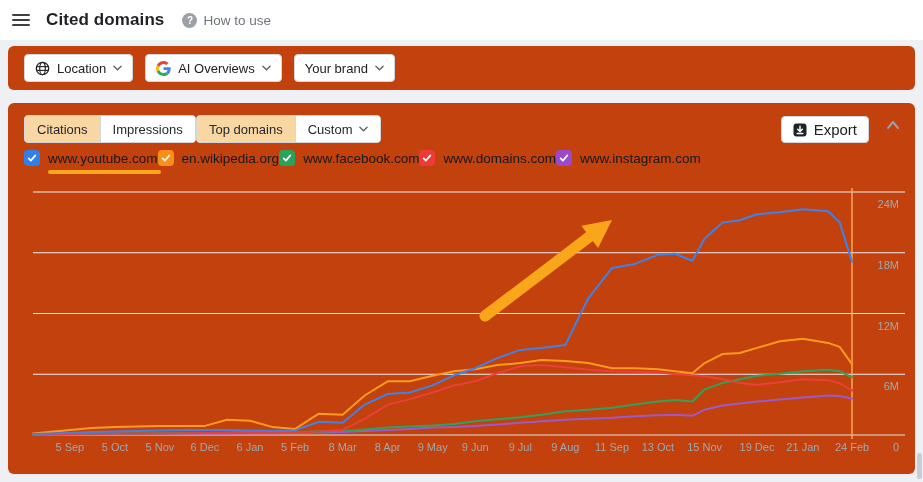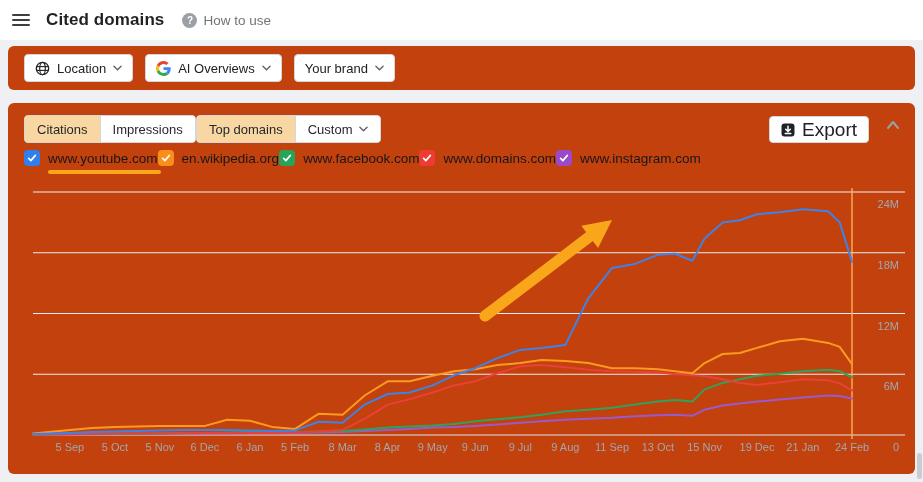--- a/index.html
+++ b/index.html
@@ -26,21 +26,21 @@
   .fbtn{display:inline-flex;align-items:center;gap:7px;height:26px;padding:0 10px;margin-right:12px;
         border:1px solid #d3d7dc;border-radius:4px;background:#fff;font-size:13px;color:#202124;cursor:pointer;}
   .chev{width:9px;height:6px;flex:none;}
   
   .seg-group{position:absolute;top:12px;display:flex;height:26px;border:1px solid #d3d7dc;border-radius:4px;overflow:hidden;background:#fff;}
   .seg{display:flex;align-items:center;gap:6px;padding:0 12px;font-size:13px;color:#26282c;cursor:pointer;background:#fff;}
   .seg + .seg{border-left:1px solid #d3d7dc;}
   .seg.selected{background:#f9d7a2;border-left:none;}
   
   .export-btn{position:absolute;top:13px;right:46px;height:25px;display:flex;align-items:center;gap:7px;
-              padding:0 11px;border:1px solid #d3d7dc;border-radius:4px;background:#fff;font-size:19px;color:#202124;cursor:pointer;}
+              padding:0 11px;border:1px solid #d3d7dc;border-radius:4px;background:#fff;font-size:15px;color:#202124;cursor:pointer;}
   .collapse{position:absolute;top:17px;right:15px;width:14px;height:10px;cursor:pointer;}
   
   .legend{position:absolute;left:16px;top:47px;display:flex;}
   .legend-item{position:relative;display:flex;align-items:center;gap:8px;cursor:pointer;}
   .cb{width:16px;height:16px;border-radius:4px;display:flex;align-items:center;justify-content:center;flex:none;}
   .legend-label{font-size:13.5px;color:#17181a;}
   .underline-bar{position:absolute;left:24px;right:-3px;bottom:-8px;height:4px;border-radius:2px;background:#f9a61a;}
   
   .chart-svg{position:absolute;left:0;top:78px;}
   .scroll-thumb{position:absolute;right:1px;bottom:3px;width:5px;height:26px;border-radius:3px;background:#c9ccd1;}

